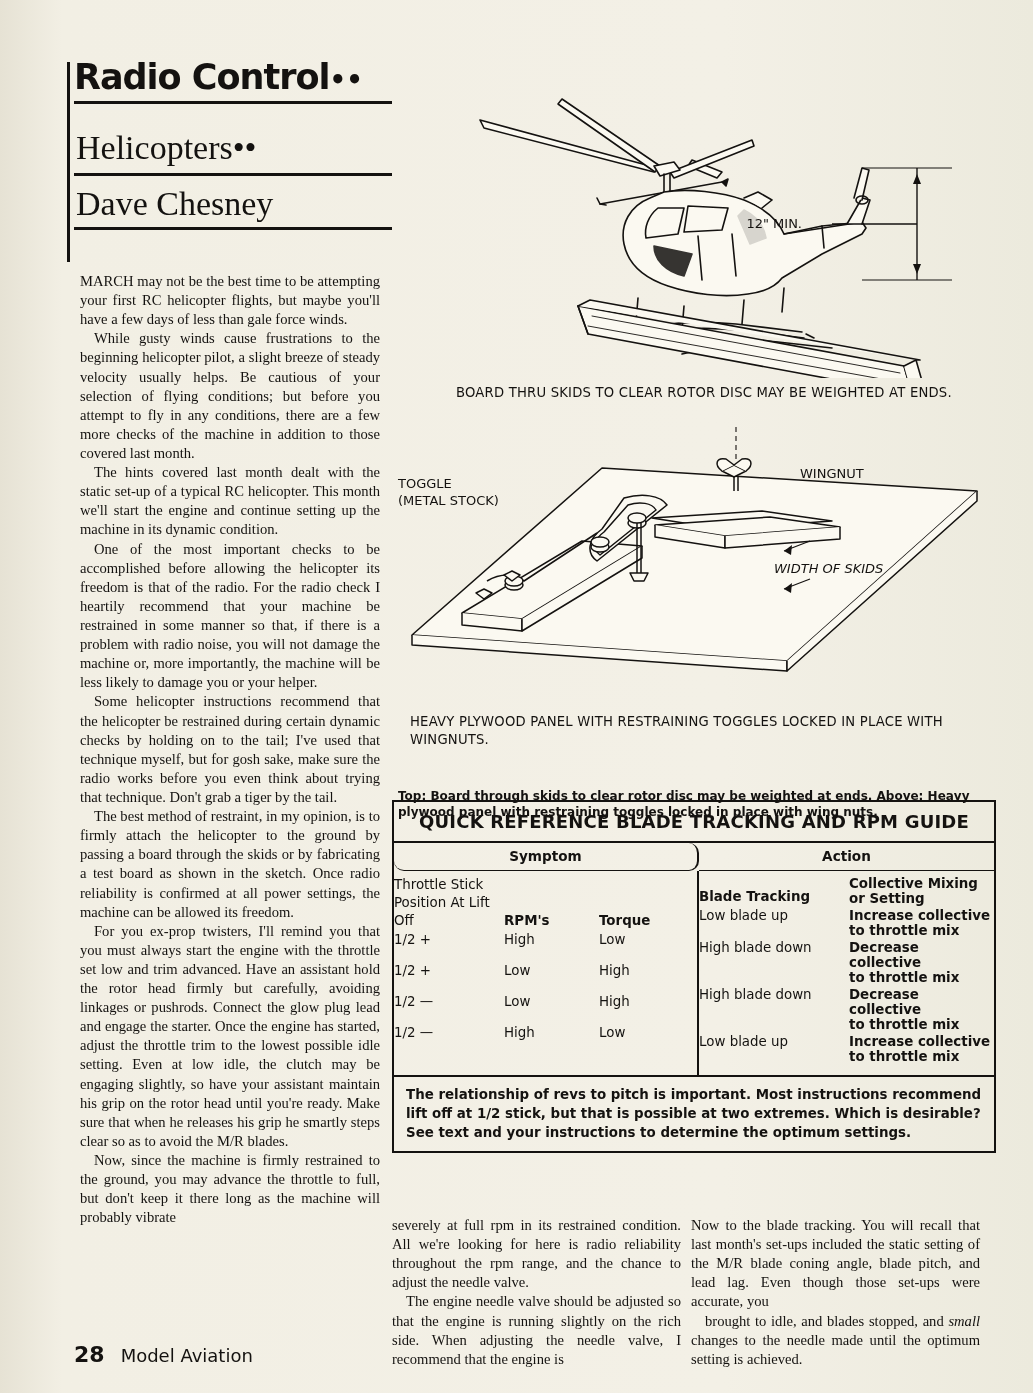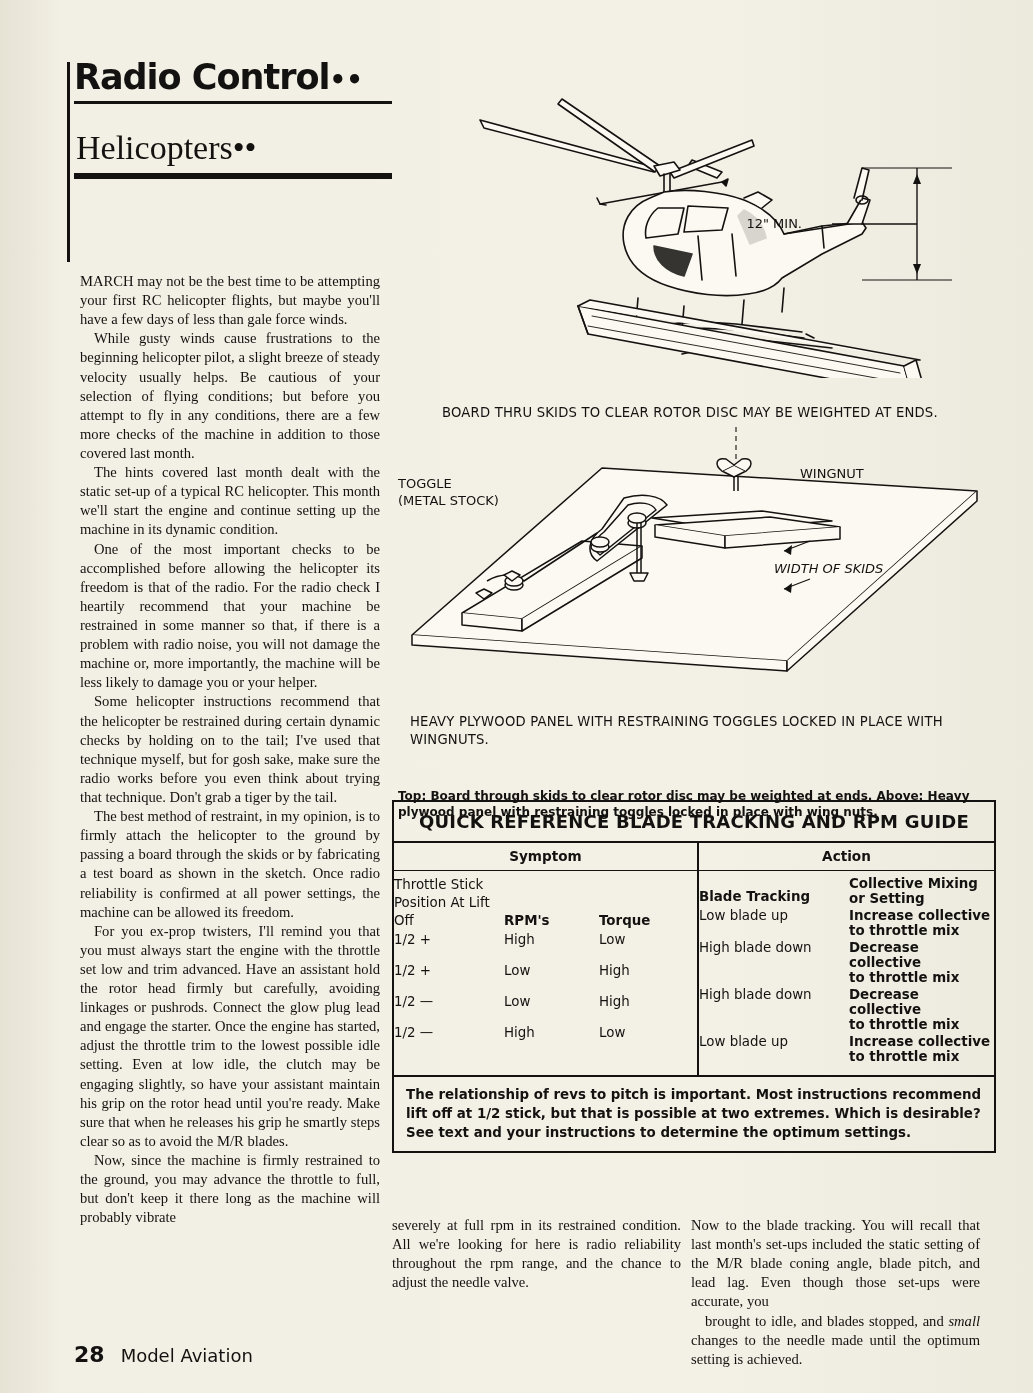--- a/index.html
+++ b/index.html
@@ -118,24 +118,23 @@
     height: 740px;
   }
   .fig-caption {
     font-family: "DejaVu Sans", sans-serif;
     font-size: 13.2px;
     letter-spacing: 0.2px;
     color: #141210;
   }
   .cap-1 {
     position: absolute;
-    left: 50px;
+    left: 64px;
     top: 337px;
     width: 560px;
-    margin-top: 20px;
   }
   .cap-2 {
     position: absolute;
     left: 18px;
     top: 665px;
     width: 580px;
     line-height: 1.35;
   }
   .cap-bold {
     position: absolute;
@@ -176,21 +175,21 @@
     display: grid;
     grid-template-columns: 305px 1fr;
   }
   .tbl-grid > .cellhead {
     text-align: center;
     font-weight: bold;
     font-size: 13.6px;
     padding: 5px 0 6px;
     border-bottom: 1px solid #141210;
   }
-  .tbl-grid > .cellhead.left { border-right: 2px solid #141210; }
+  .tbl-grid > .cellhead.left { border-right: 2px solid #141210; border-radius: 10px; }
   .sym-side { border-right: 2px solid #141210; padding: 4px 0 10px 0; }
   .act-side { padding: 4px 0 10px 0; }
   .sym-cols, .act-cols {
     display: grid;
     font-size: 13.4px;
   }
   .sym-cols { grid-template-columns: 110px 95px 100px; }
   .act-cols { grid-template-columns: 150px 1fr; }
   .sym-cols div, .act-cols div { padding: 1px 0; }
   .hdrcell { font-weight: bold; line-height: 1.35; }
@@ -213,20 +212,21 @@
 <body>
 
 <div class="page">
 
   <div class="masthead">
     <div class="rule-left"></div>
     <div class="title-1"><span>Radio Control</span><span class="dots">••</span></div>
     <div class="hr-thick"></div>
     <div class="title-2">Helicopters••</div>
     <div class="hr-thick"></div>
+    <div class="title-3">Dave Chesney</div>
     <div class="hr-thick"></div>
   </div>
 
   <div class="col-left">
     <p>MARCH may not be the best time to be attempting your first RC helicopter flights, but maybe you'll have a few days of less than gale force winds.</p>
     <p>While gusty winds cause frustrations to the beginning helicopter pilot, a slight breeze of steady velocity usually helps. Be cautious of your selection of flying conditions; but before you attempt to fly in any conditions, there are a few more checks of the machine in addition to those covered last month.</p>
     <p>The hints covered last month dealt with the static set-up of a typical RC helicopter. This month we'll start the engine and continue setting up the machine in its dynamic condition.</p>
     <p>One of the most important checks to be accomplished before allowing the helicopter its freedom is that of the radio. For the radio check I heartily recommend that your machine be restrained in some manner so that, if there is a problem with radio noise, you will not damage the machine or, more importantly, the machine will be less likely to damage you or your helper.</p>
     <p>Some helicopter instructions recommend that the helicopter be restrained during certain dynamic checks by holding on to the tail; I've used that technique myself, but for gosh sake, make sure the radio works before you even think about trying that technique. Don't grab a tiger by the tail.</p>
     <p>The best method of restraint, in my opinion, is to firmly attach the helicopter to the ground by passing a board through the skids or by fabricating a test board as shown in the sketch. Once radio reliability is confirmed at all power settings, the machine can be allowed its freedom.</p>
@@ -431,20 +431,21 @@
 to throttle mix</div>
         </div>
       </div>
     </div>
     <div class="tbl-note">The relationship of revs to pitch is important. Most instructions recommend lift off at 1/2 stick, but that is possible at two extremes. Which is desirable? See text and your instructions to determine the optimum settings.</div>
   </div>
 
   <div class="bottom-cols">
     <div class="bcol">
       <p>severely at full rpm in its restrained condition. All we're looking for here is radio reliability throughout the rpm range, and the chance to adjust the needle valve.</p>
+      <p>The engine needle valve should be adjusted so that the engine is running slightly on the rich side. When adjusting the needle valve, I recommend that the engine is</p>
     </div>
     <div class="bcol">
       <p>Now to the blade tracking. You will recall that last month's set-ups included the static setting of the M/R blade coning angle, blade pitch, and lead lag. Even though those set-ups were accurate, you</p>
       <p><span>brought to idle, and blades stopped, and </span><i>small</i><span> changes to the needle made until the optimum setting is achieved.</span></p>
     </div>
   </div>
 
   <div class="footer">
     <span class="pg">28</span>
     <span class="mag">Model Aviation</span>

